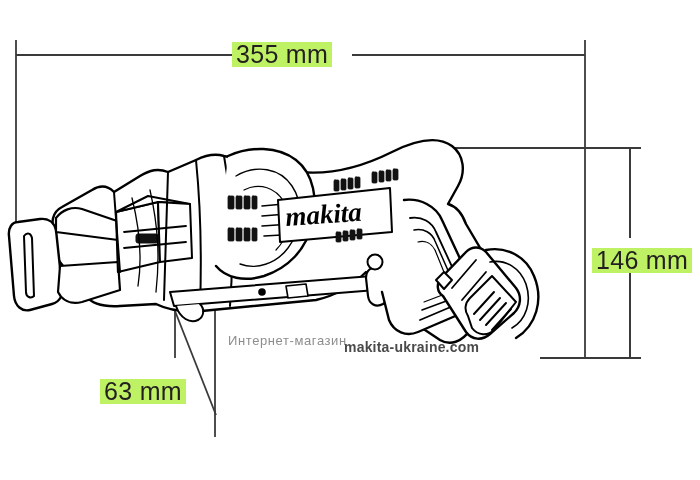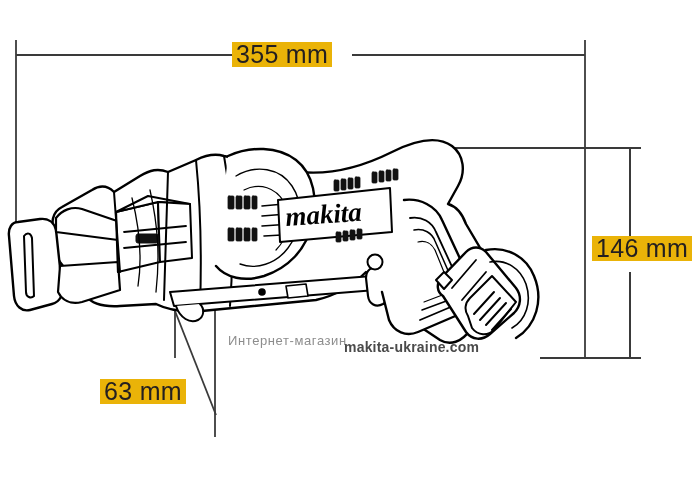--- a/index.html
+++ b/index.html
@@ -29,26 +29,26 @@
     height: 480px;
   }
   .dim-label {
     position: absolute;
     font-family: "Liberation Sans", sans-serif;
     font-size: 25px;
     font-weight: 400;
     color: #231f20;
     white-space: nowrap;
     letter-spacing: 0.3px;
-    background: #eab308;
+    background: #bef264;
     padding: 0 4px;
     line-height: 1;
   }
   #label-width  { left: 232px; top: 42px; }
-  #label-height { left: 592px; top: 236px; }
+  #label-height { left: 592px; top: 248px; }
   #label-depth  { left: 100px; top: 379px; }
 
   .wm {
     position: absolute;
     white-space: nowrap;
     font-family: "Liberation Sans", sans-serif;
     line-height: 1;
   }
   #wm-shop {
     left: 228px; top: 334px;

